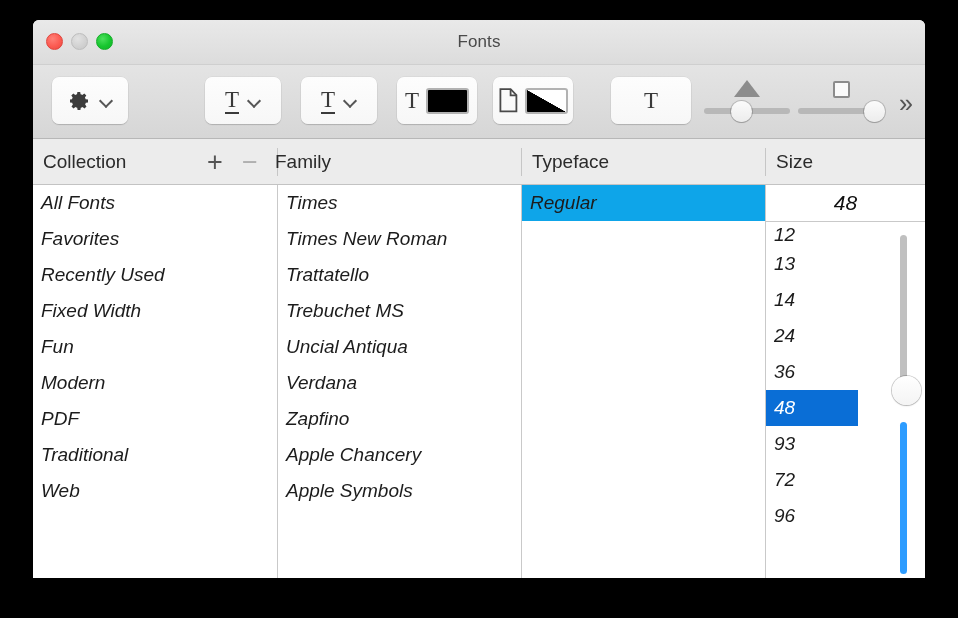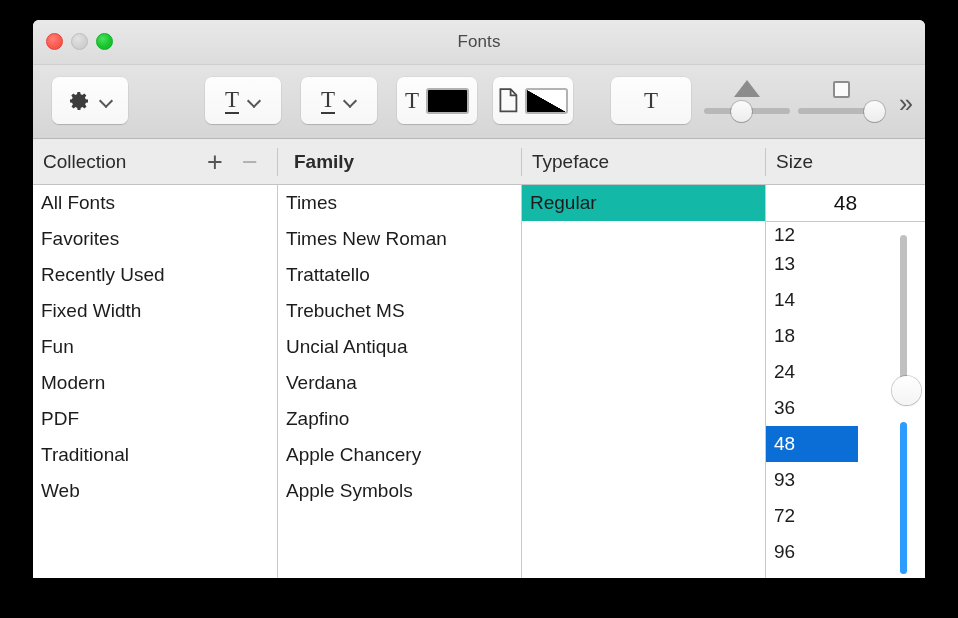--- a/index.html
+++ b/index.html
@@ -199,20 +199,21 @@
     line-height: 26px;
     user-select: none;
   }
   .plusminus.dim { color: #b0b0b0; }
 
   
   .body {
     position: relative;
     height: 395px;
     background: #ffffff;
+    font-style: italic;
   }
   .col {
     position: absolute;
     top: 0;
     bottom: 0;
     overflow: hidden;
     background: #fff;
     box-sizing: border-box;
   }
   .col-divider {
@@ -224,21 +225,21 @@
   .listrow {
     height: 36px;
     display: flex;
     align-items: center;
     padding-left: 8px;
     font-size: 19px;
     color: #1c1c1c;
     box-sizing: border-box;
     white-space: nowrap;
   }
-  .listrow.selected-gray { background: #14b8a6; }
+  .listrow.selected-gray { background: #0ea5e9; }
 
   
   .size-field {
     position: absolute;
     left: 0; right: 0;
     top: 0;
     height: 36px;
     background: #ffffff;
     border-bottom: 1px solid #c9c9c9;
     display: flex;
@@ -374,21 +375,21 @@
   </div>
 
   <div class="colheaders">
     <div class="colheader" style="left:0;width:244px;">
       <span class="label">Collection</span>
     </div>
     <div class="plusminus" style="left:174px;">+</div>
     <div class="plusminus dim" style="left:209px;">−</div>
 
     <div class="hdr-divider" style="left:244px;"></div>
-    <div class="colheader" style="left:251px;width:243px;font-weight:bold;">
+    <div class="colheader" style="left:232px;width:243px;">
       <span class="label">Family</span>
     </div>
 
     <div class="hdr-divider" style="left:488px;"></div>
     <div class="colheader" style="left:489px;width:243px;">
       <span class="label">Typeface</span>
     </div>
 
     <div class="hdr-divider" style="left:732px;"></div>
     <div class="colheader" style="left:733px;width:159px;">
@@ -428,21 +429,20 @@
       <div class="listrow selected-gray">Regular</div>
     </div>
     <div class="col-divider" style="left:732px;"></div>
 
     <div class="col" style="left:733px;width:159px;">
       <div class="size-field">48</div>
       <div class="size-list">
         <div class="sizerow" style="height:24px;align-items:flex-end;">12</div>
         <div class="sizerow">13</div>
         <div class="sizerow">14</div>
-        <div class="sizerow">18</div>
         <div class="sizerow">24</div>
         <div class="sizerow">36</div>
         <div class="sizerow selected-blue">48</div>
         <div class="sizerow">93</div>
         <div class="sizerow">72</div>
         <div class="sizerow">96</div>
       </div>
 
       <div class="vslider">
         <div class="vtrack-top" style="height:155px;"></div>

